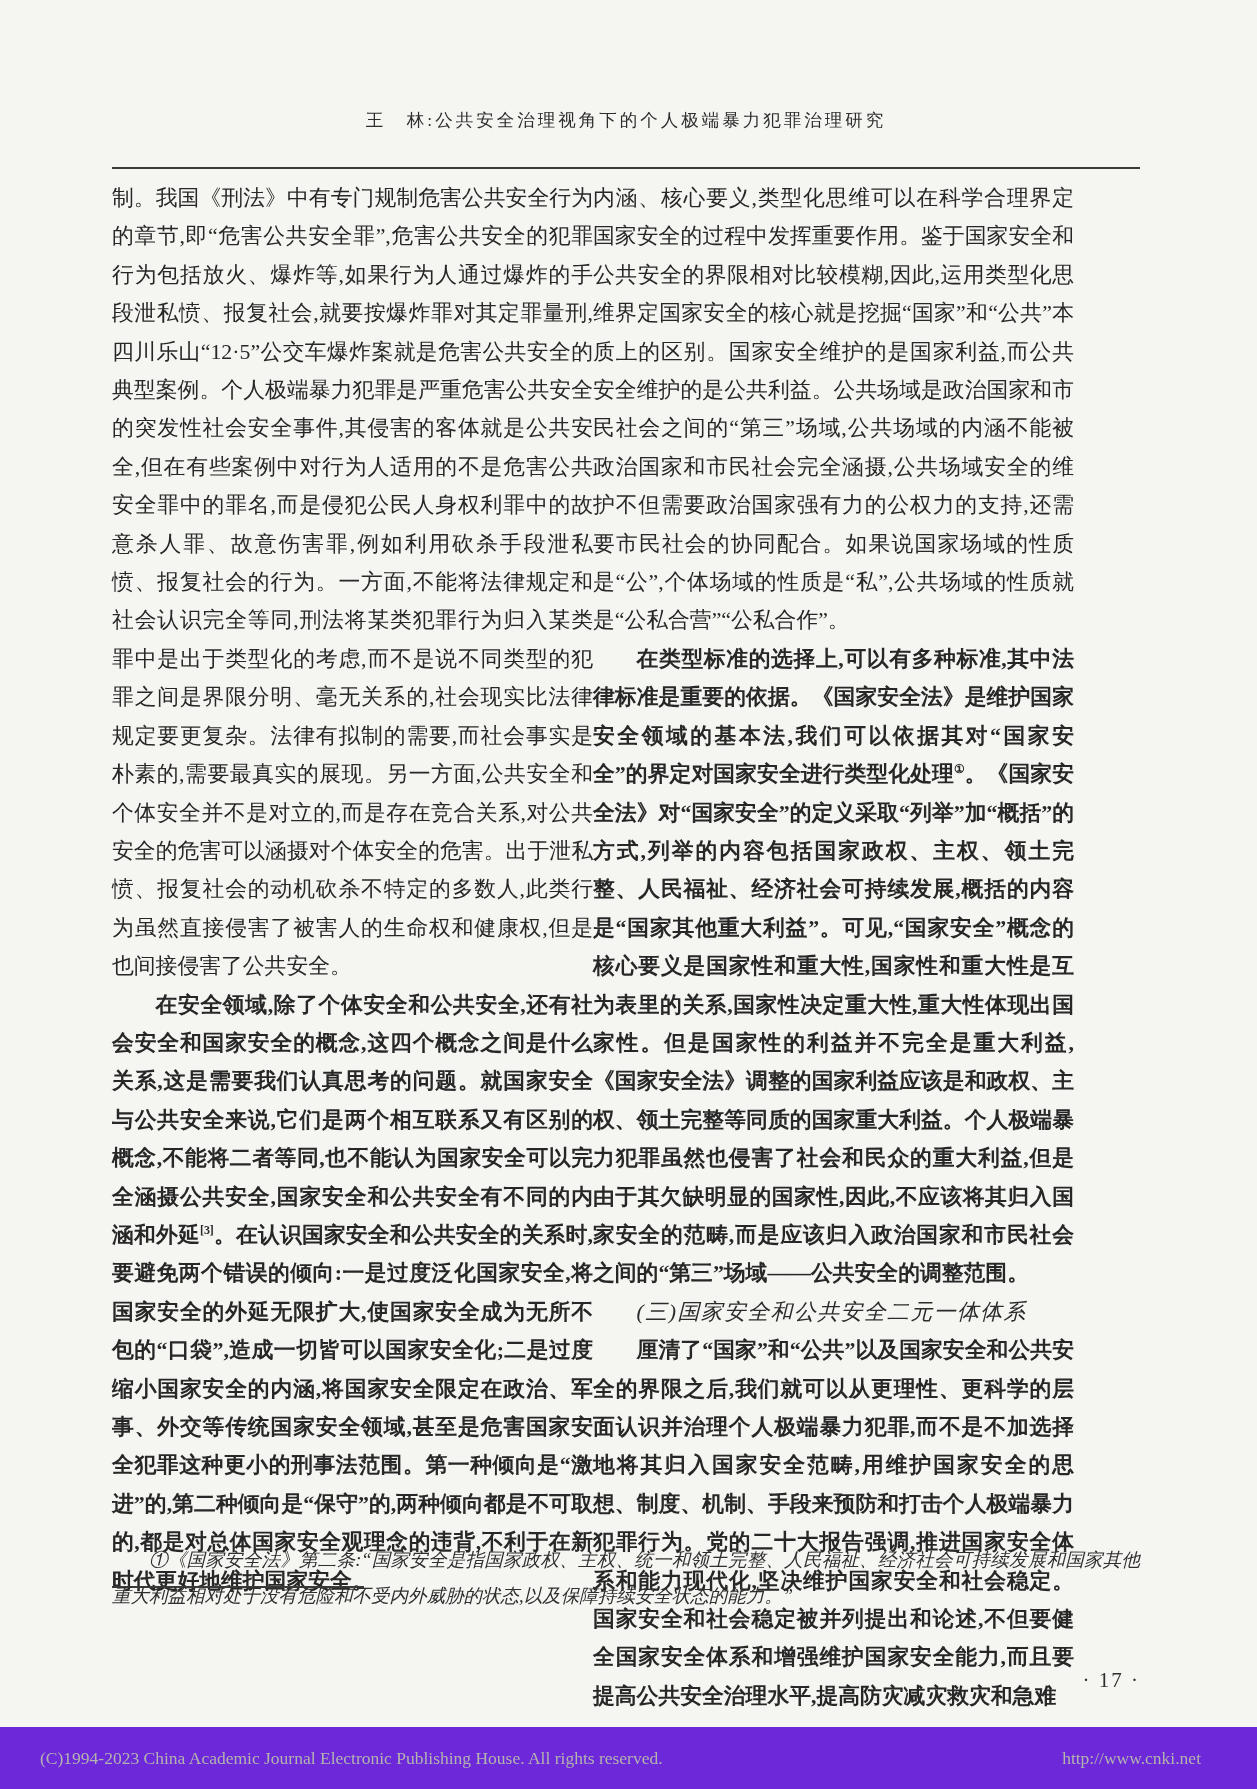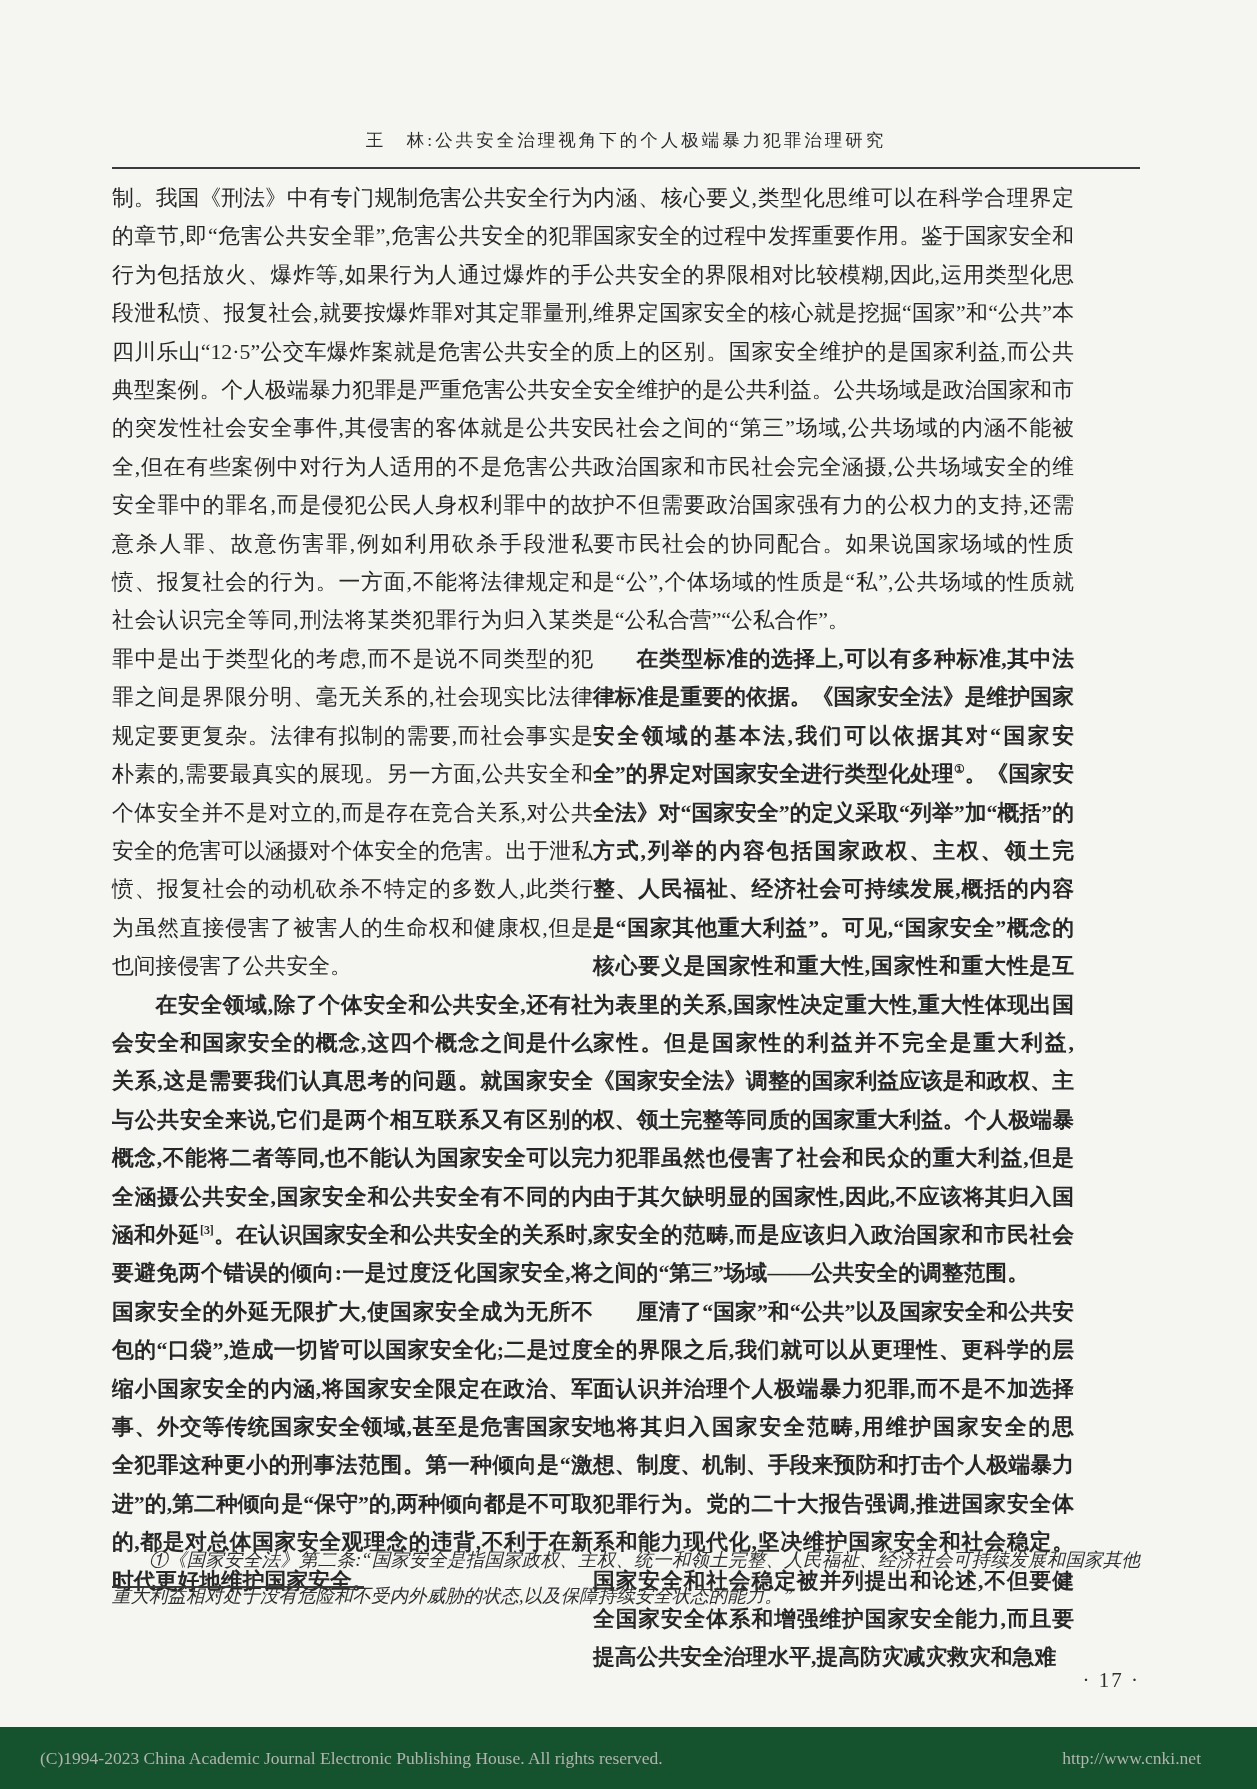--- a/index.html
+++ b/index.html
@@ -10,21 +10,21 @@
     width: 1257px;
     height: 1789px;
     position: relative;
     background: #f5f5f2;
     font-family: "Liberation Serif", "DejaVu Serif", serif;
     color: #262626;
     overflow: hidden;
   }
   .page-header {
     position: absolute;
-    top: 128px;
+    top: 108px;
     left: 112px;
     width: 1028px;
     text-align: center;
     font-size: 17.5px;
     letter-spacing: 3px;
     color: #2d2d2d;
   }
   .header-rule {
     position: absolute;
     top: 167px;
@@ -98,21 +98,21 @@
     font-size: 21px;
     letter-spacing: 2px;
     color: #2d2d2d;
   }
   .footer-band {
     position: absolute;
     left: 0;
     bottom: 0;
     width: 1257px;
     height: 62px;
-    background: #14532d;
+    background: #6d28d9;
     display: flex;
     align-items: center;
     justify-content: space-between;
     box-sizing: border-box;
     padding: 0 56px 0 40px;
     font-size: 17.5px;
     color: #b3b3b0;
   }
 </style>
 </head>
@@ -123,20 +123,21 @@
 <div class="header-rule"></div>
 
 <div class="content">
   <div class="column">
       <p class="body-para"><span>制。我国《刑法》中有专门规制危害公共安全行为的章节,即“危害公共安全罪”,危害公共安全的犯罪行为包括放火、爆炸等,如果行为人通过爆炸的手段泄私愤、报复社会,就要按爆炸罪对其定罪量刑,四川乐山“12·5”公交车爆炸案就是危害公共安全的典型案例。个人极端暴力犯罪是严重危害公共安全的突发性社会安全事件,其侵害的客体就是公共安全,但在有些案例中对行为人适用的不是危害公共安全罪中的罪名,而是侵犯公民人身权利罪中的故意杀人罪、故意伤害罪,例如利用砍杀手段泄私愤、报复社会的行为。一方面,不能将法律规定和社会认识完全等同,刑法将某类犯罪行为归入某类罪中是出于类型化的考虑,而不是说不同类型的犯罪之间是界限分明、毫无关系的,社会现实比法律规定要更复杂。法律有拟制的需要,而社会事实是朴素的,需要最真实的展现。另一方面,公共安全和个体安全并不是对立的,而是存在竞合关系,对公共安全的危害可以涵摄对个体安全的危害。出于泄私愤、报复社会的动机砍杀不特定的多数人,此类行为虽然直接侵害了被害人的生命权和健康权,但是也间接侵害了公共安全。</span></p>
       <p class="body-para indent"><span>在安全领域,除了个体安全和公共安全,还有社会安全和国家安全的概念,这四个概念之间是什么关系,这是需要我们认真思考的问题。就国家安全与公共安全来说,它们是两个相互联系又有区别的概念,不能将二者等同,也不能认为国家安全可以完全涵摄公共安全,国家安全和公共安全有不同的内涵和外延</span><sup>[3]</sup><span>。在认识国家安全和公共安全的关系时,要避免两个错误的倾向:一是过度泛化国家安全,将国家安全的外延无限扩大,使国家安全成为无所不包的“口袋”,造成一切皆可以国家安全化;二是过度缩小国家安全的内涵,将国家安全限定在政治、军事、外交等传统国家安全领域,甚至是危害国家安全犯罪这种更小的刑事法范围。第一种倾向是“激进”的,第二种倾向是“保守”的,两种倾向都是不可取的,都是对总体国家安全观理念的违背,不利于在新时代更好地维护国家安全。</span></p>
     </div>
   <div class="column">
       <p class="body-para"><span>内涵、核心要义,类型化思维可以在科学合理界定国家安全的过程中发挥重要作用。鉴于国家安全和公共安全的界限相对比较模糊,因此,运用类型化思维界定国家安全的核心就是挖掘“国家”和“公共”本质上的区别。国家安全维护的是国家利益,而公共安全维护的是公共利益。公共场域是政治国家和市民社会之间的“第三”场域,公共场域的内涵不能被政治国家和市民社会完全涵摄,公共场域安全的维护不但需要政治国家强有力的公权力的支持,还需要市民社会的协同配合。如果说国家场域的性质是“公”,个体场域的性质是“私”,公共场域的性质就是“公私合营”“公私合作”。</span></p>
       <p class="body-para indent"><span>在类型标准的选择上,可以有多种标准,其中法律标准是重要的依据。《国家安全法》是维护国家安全领域的基本法,我们可以依据其对“国家安全”的界定对国家安全进行类型化处理</span><sup>①</sup><span>。《国家安全法》对“国家安全”的定义采取“列举”加“概括”的方式,列举的内容包括国家政权、主权、领土完整、人民福祉、经济社会可持续发展,概括的内容是“国家其他重大利益”。可见,“国家安全”概念的核心要义是国家性和重大性,国家性和重大性是互为表里的关系,国家性决定重大性,重大性体现出国家性。但是国家性的利益并不完全是重大利益,《国家安全法》调整的国家利益应该是和政权、主权、领土完整等同质的国家重大利益。个人极端暴力犯罪虽然也侵害了社会和民众的重大利益,但是由于其欠缺明显的国家性,因此,不应该将其归入国家安全的范畴,而是应该归入政治国家和市民社会之间的“第三”场域——公共安全的调整范围。</span></p>
+      <p class="section-heading"><span>(三)国家安全和公共安全二元一体体系</span></p>
       <p class="body-para indent"><span>厘清了“国家”和“公共”以及国家安全和公共安全的界限之后,我们就可以从更理性、更科学的层面认识并治理个人极端暴力犯罪,而不是不加选择地将其归入国家安全范畴,用维护国家安全的思想、制度、机制、手段来预防和打击个人极端暴力犯罪行为。党的二十大报告强调,推进国家安全体系和能力现代化,坚决维护国家安全和社会稳定。国家安全和社会稳定被并列提出和论述,不但要健全国家安全体系和增强维护国家安全能力,而且要提高公共安全治理水平,提高防灾减灾救灾和急难</span></p>
     </div>
 </div>
 
 <div class="footnote-rule"></div>
 
 <div class="footnote">①《国家安全法》第二条:“国家安全是指国家政权、主权、统一和领土完整、人民福祉、经济社会可持续发展和国家其他重大利益相对处于没有危险和不受内外威胁的状态,以及保障持续安全状态的能力。”</div>
 
 <div class="page-number">· 17 ·</div>
 

